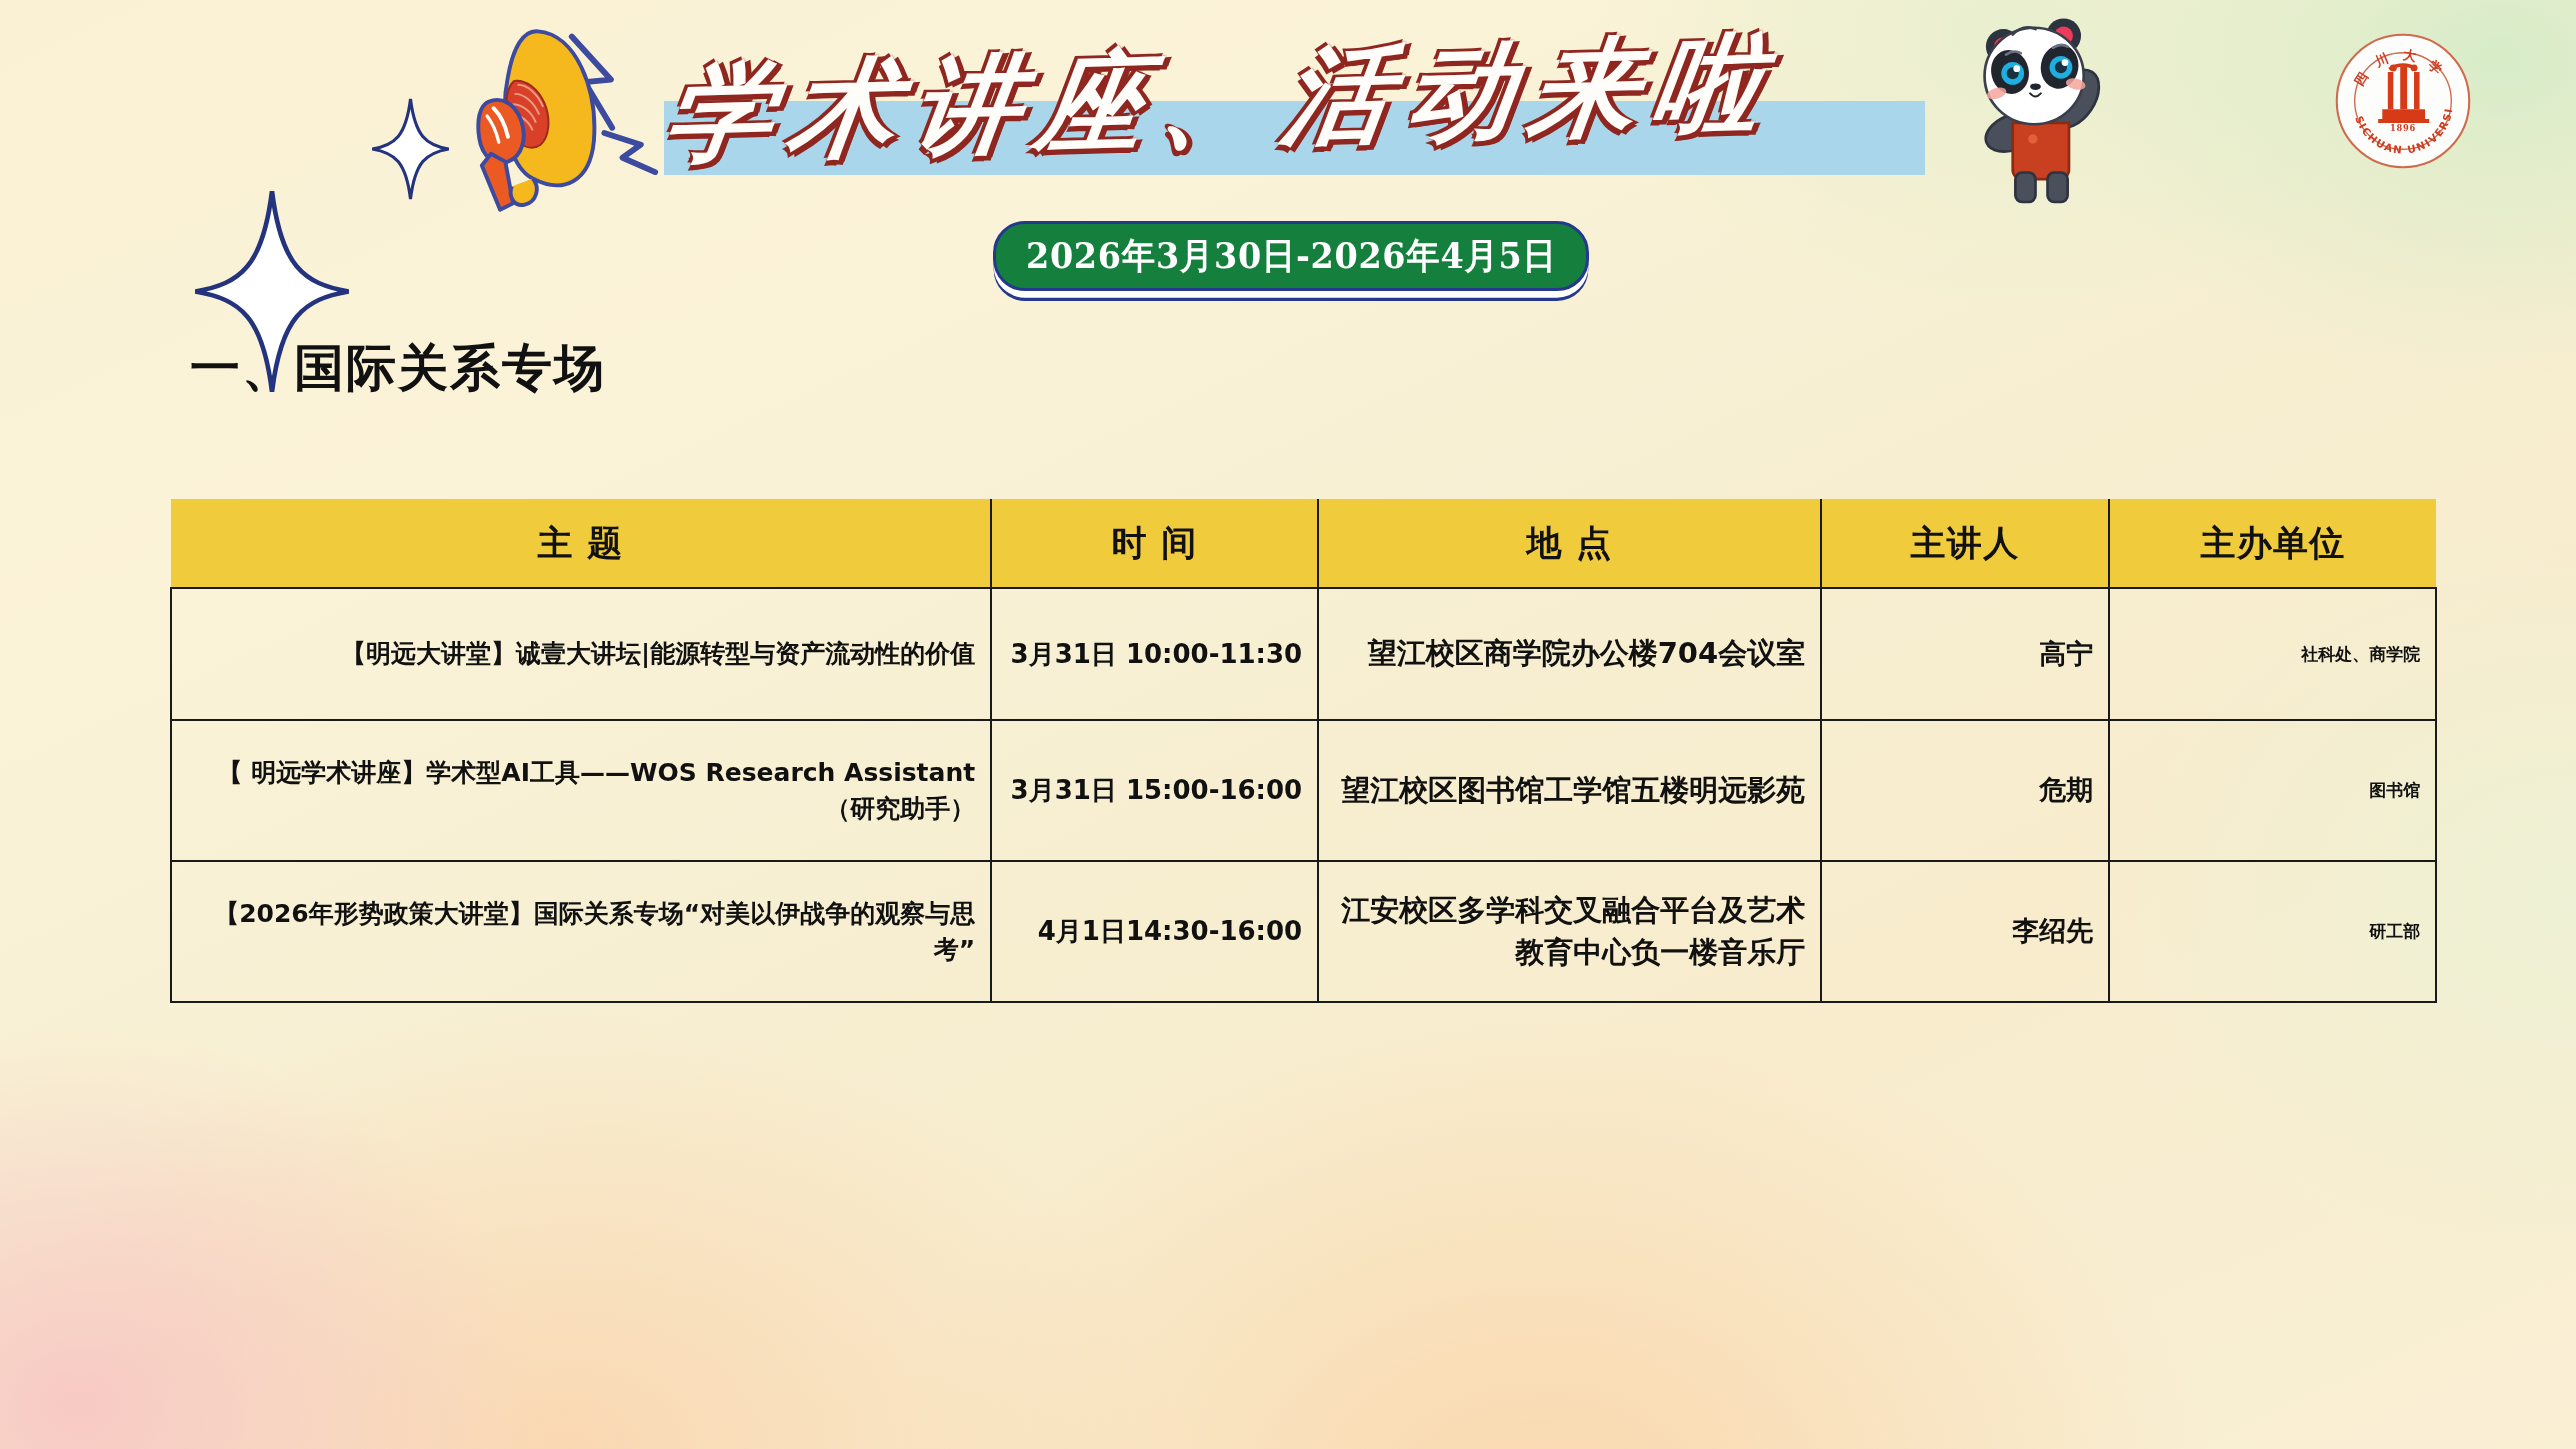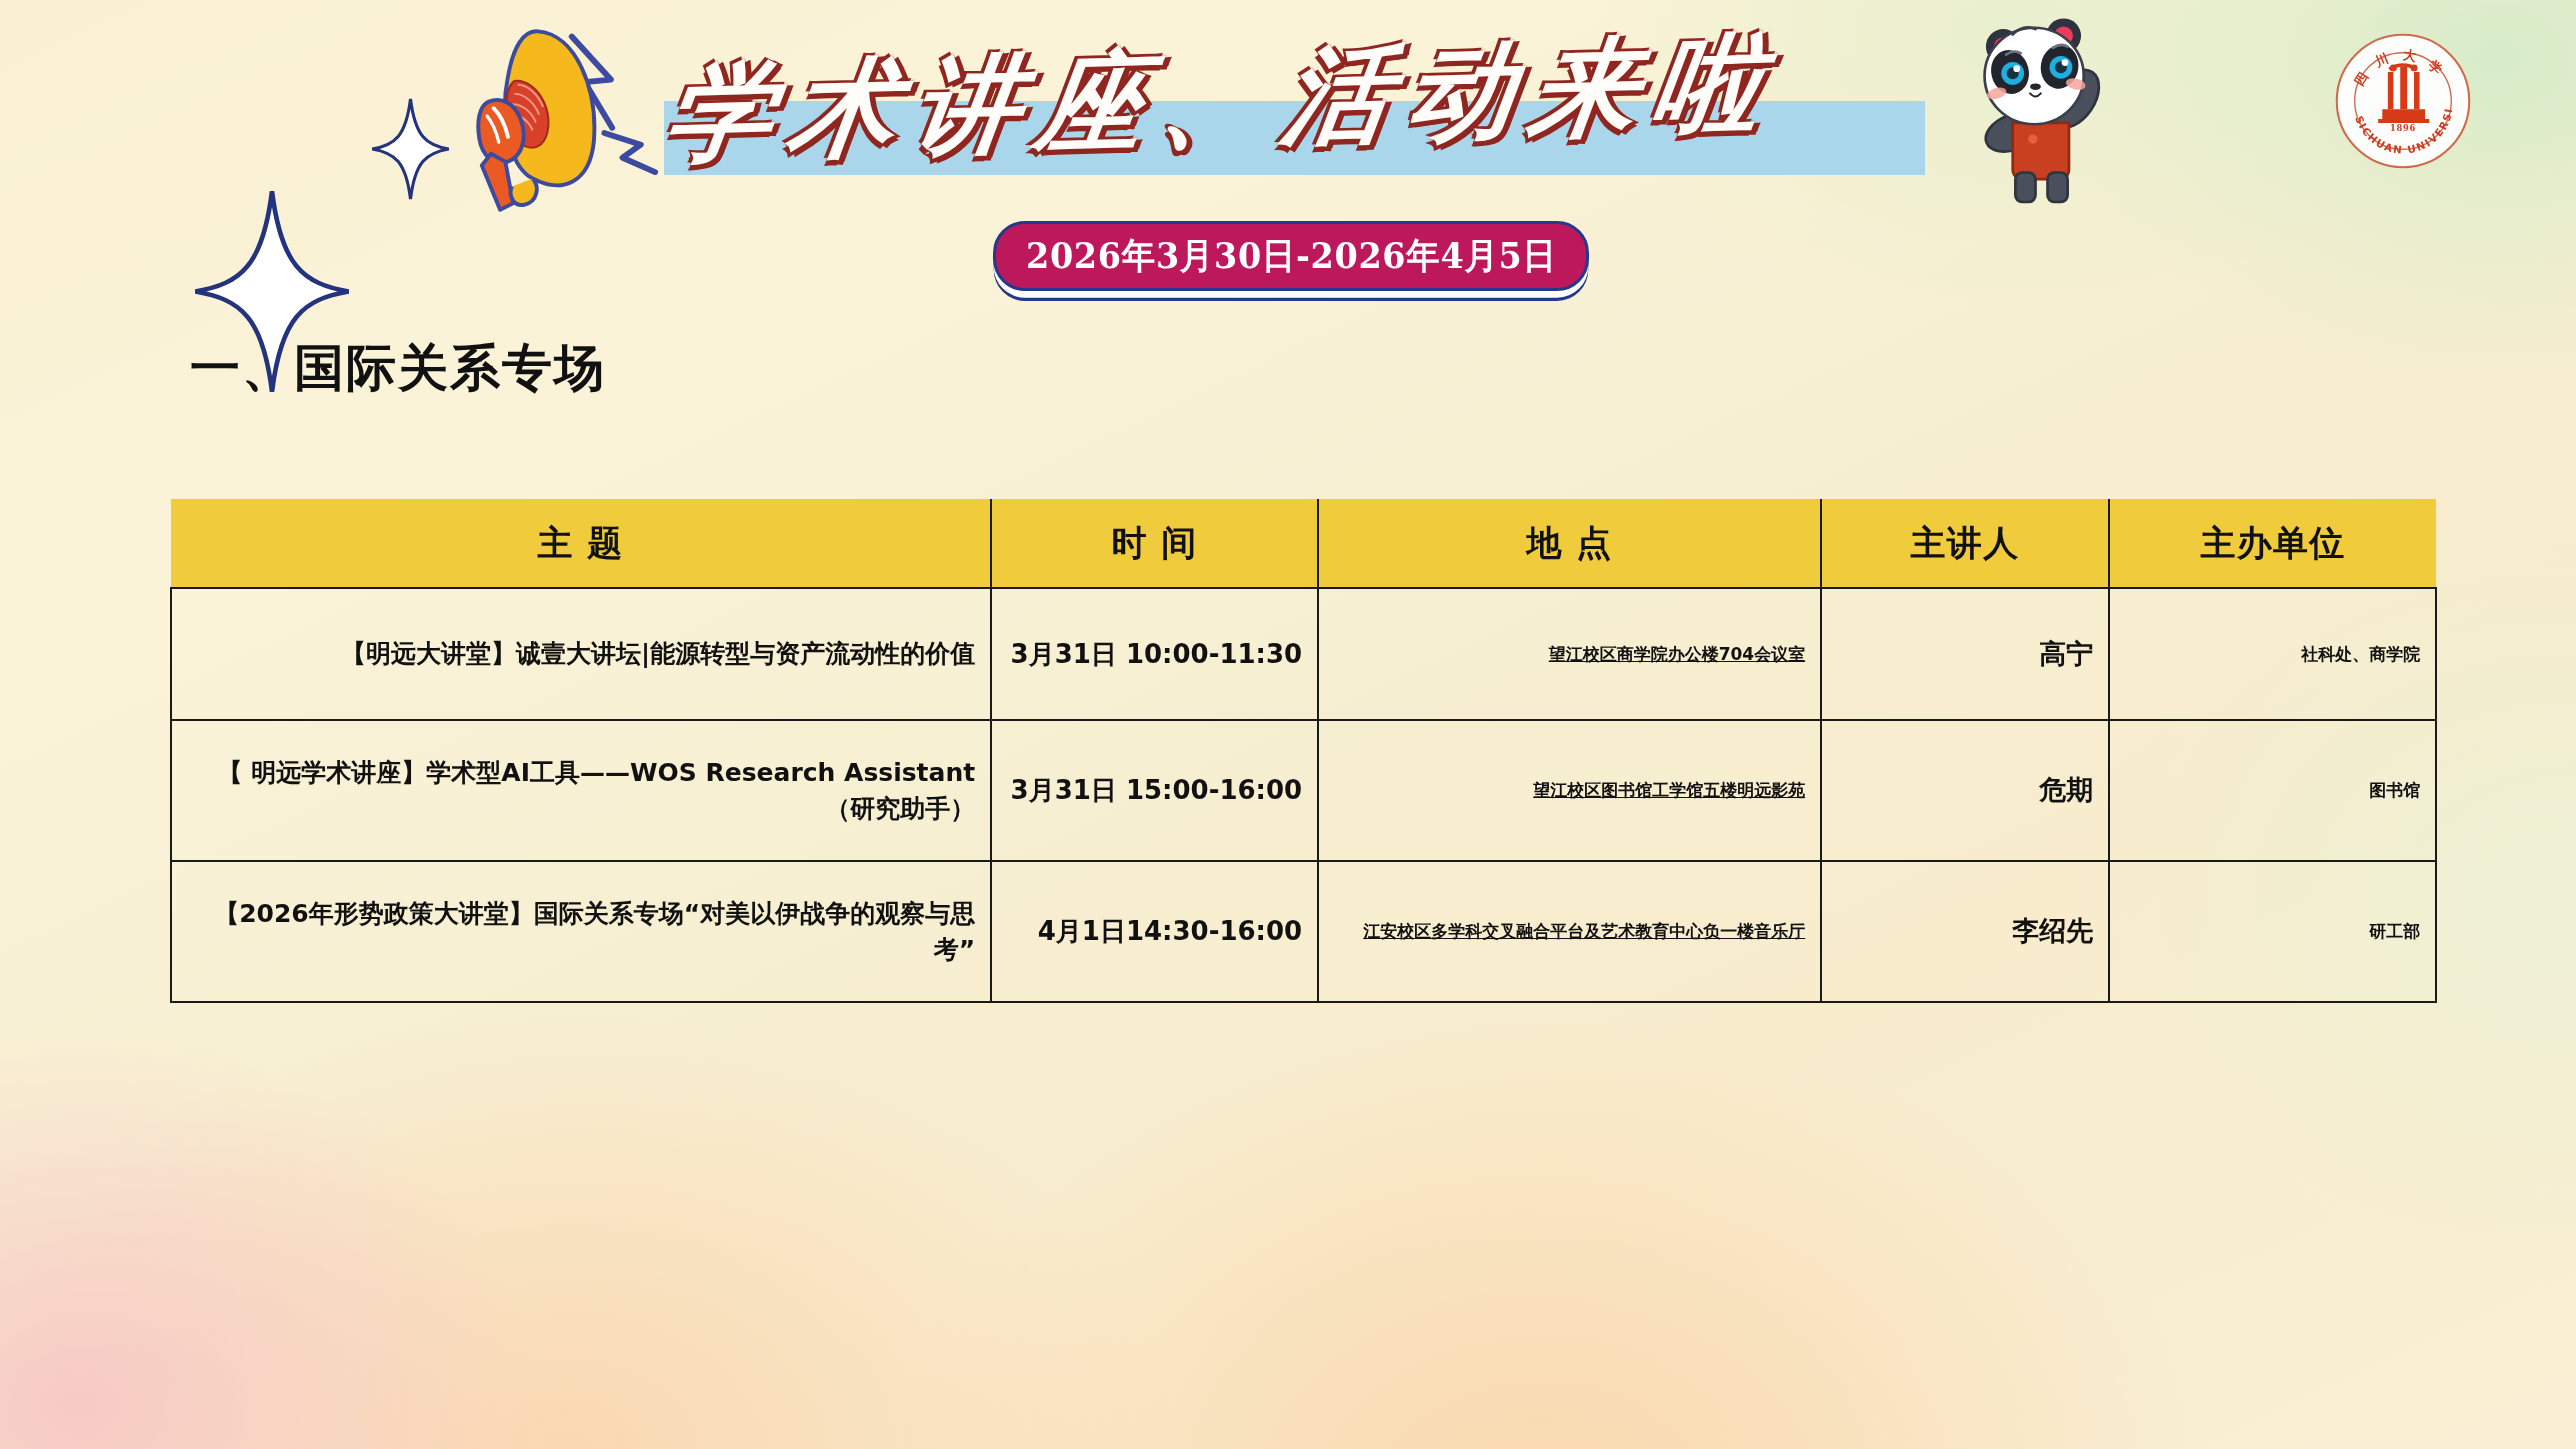--- a/index.html
+++ b/index.html
@@ -42,21 +42,21 @@
        6px  1.3px 0 #8f2720, -2px  5.4px 0 #8f2720,
        0 0 2px #8f2720;
     transform:skewX(-9deg) rotate(-1.6deg);
     white-space:nowrap;
   }
 
   
   .date-banner{
     position:absolute;left:993px;top:221px;width:590px;height:64px;
     border-radius:32px;
-    background:#be185d;
+    background:#15803d;
     border:3.4px solid #24388c;
     box-shadow:0 7.4px 0 -0.7px #ffffff, 0 10.7px 0 -0.7px #24388c;
     display:flex;align-items:center;justify-content:center;
   }
   .date-banner span{
     font-family:"DejaVu Serif","Liberation Serif",serif;
     font-size:36px;font-weight:700;color:#ffffff;letter-spacing:0.7px;
     transform:scaleX(.93);
     white-space:nowrap;
   }
@@ -94,21 +94,21 @@
   tbody td{
     border:2px solid #1a1a1a;
     padding:12px 14.8px;
     text-align:right;vertical-align:middle;
     font-family:"DejaVu Sans","Liberation Sans",sans-serif;
     font-weight:700;color:#111111;
     line-height:1.42;
   }
   tbody td.topic{font-size:25px;}
   tbody td.time{font-size:26px;white-space:nowrap;}
-  tbody td.place{font-size:17px;text-decoration:underline;}
+  tbody td.place{font-size:29px;}
   tbody td.speaker{font-size:27px;}
   tbody td.org{font-size:17px;}
 
   tbody tr:nth-child(1) td{height:106px;}
   tbody tr:nth-child(2) td{height:115px;}
   tbody tr:nth-child(3) td{height:115px;}
   tbody tr:nth-child(4) td{height:115px;}
   tbody tr:nth-child(5) td{height:121px;}
 
   .logo{position:absolute;right:104px;top:32px;width:138px;height:138px;}

